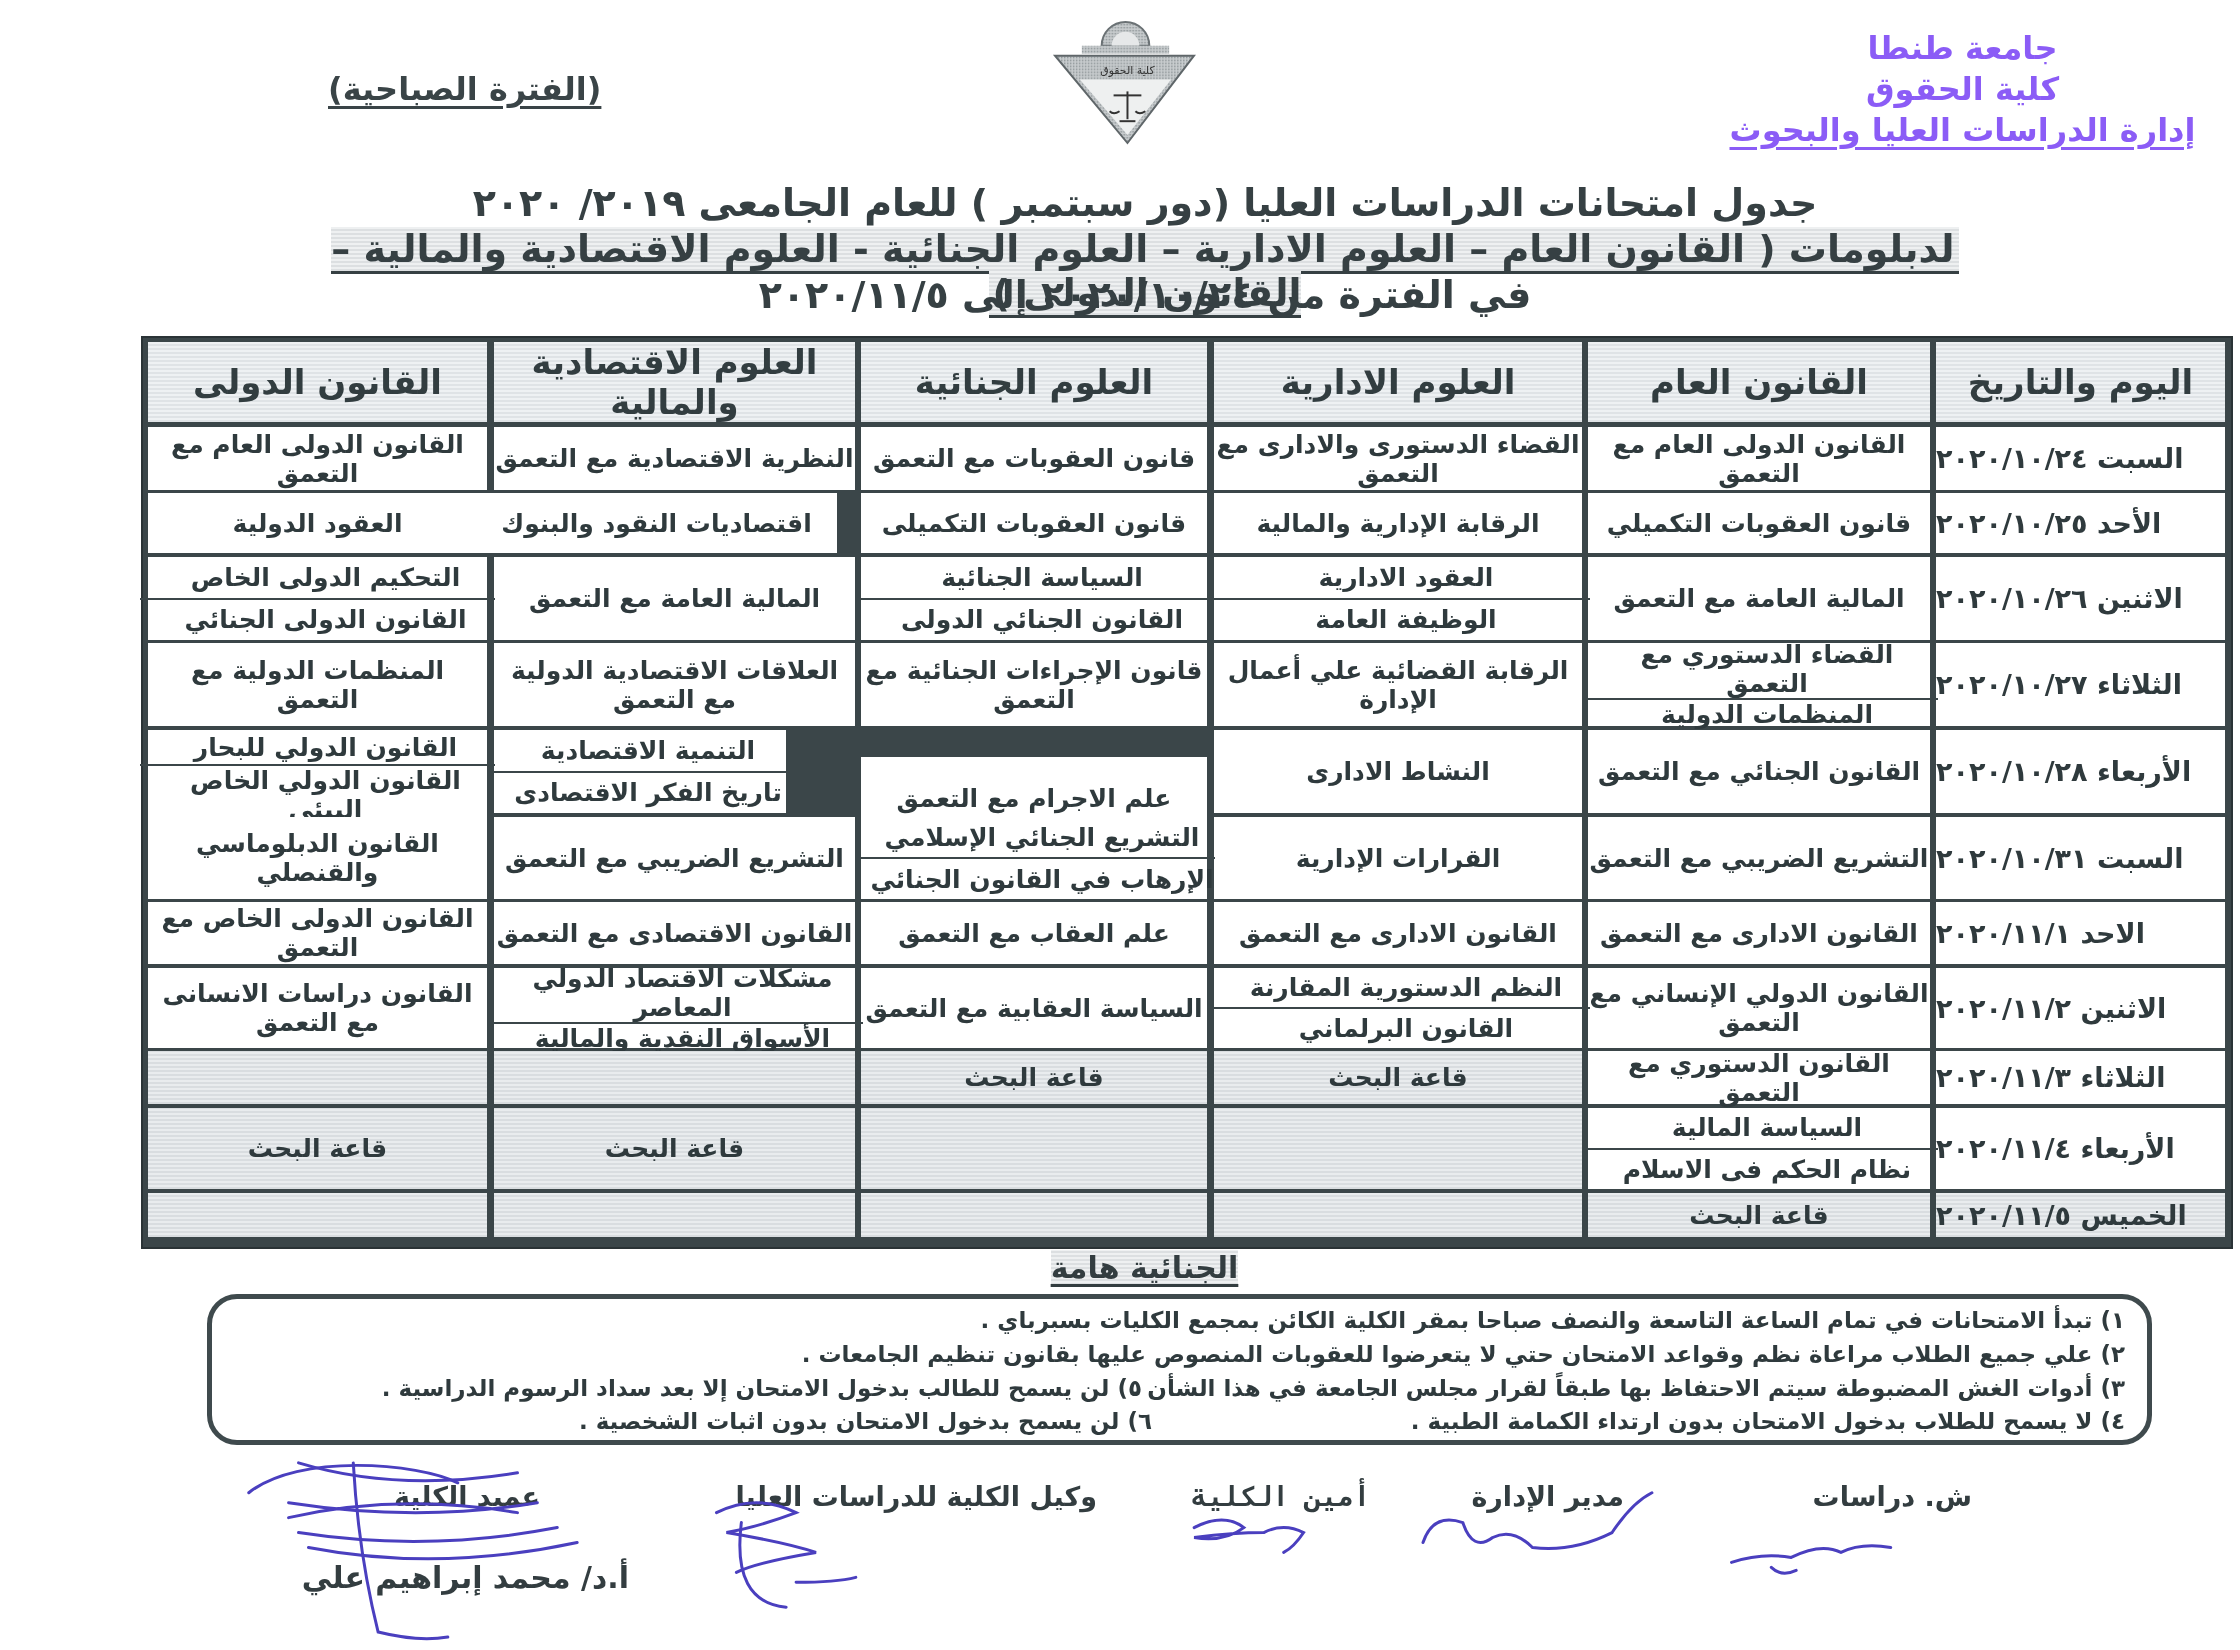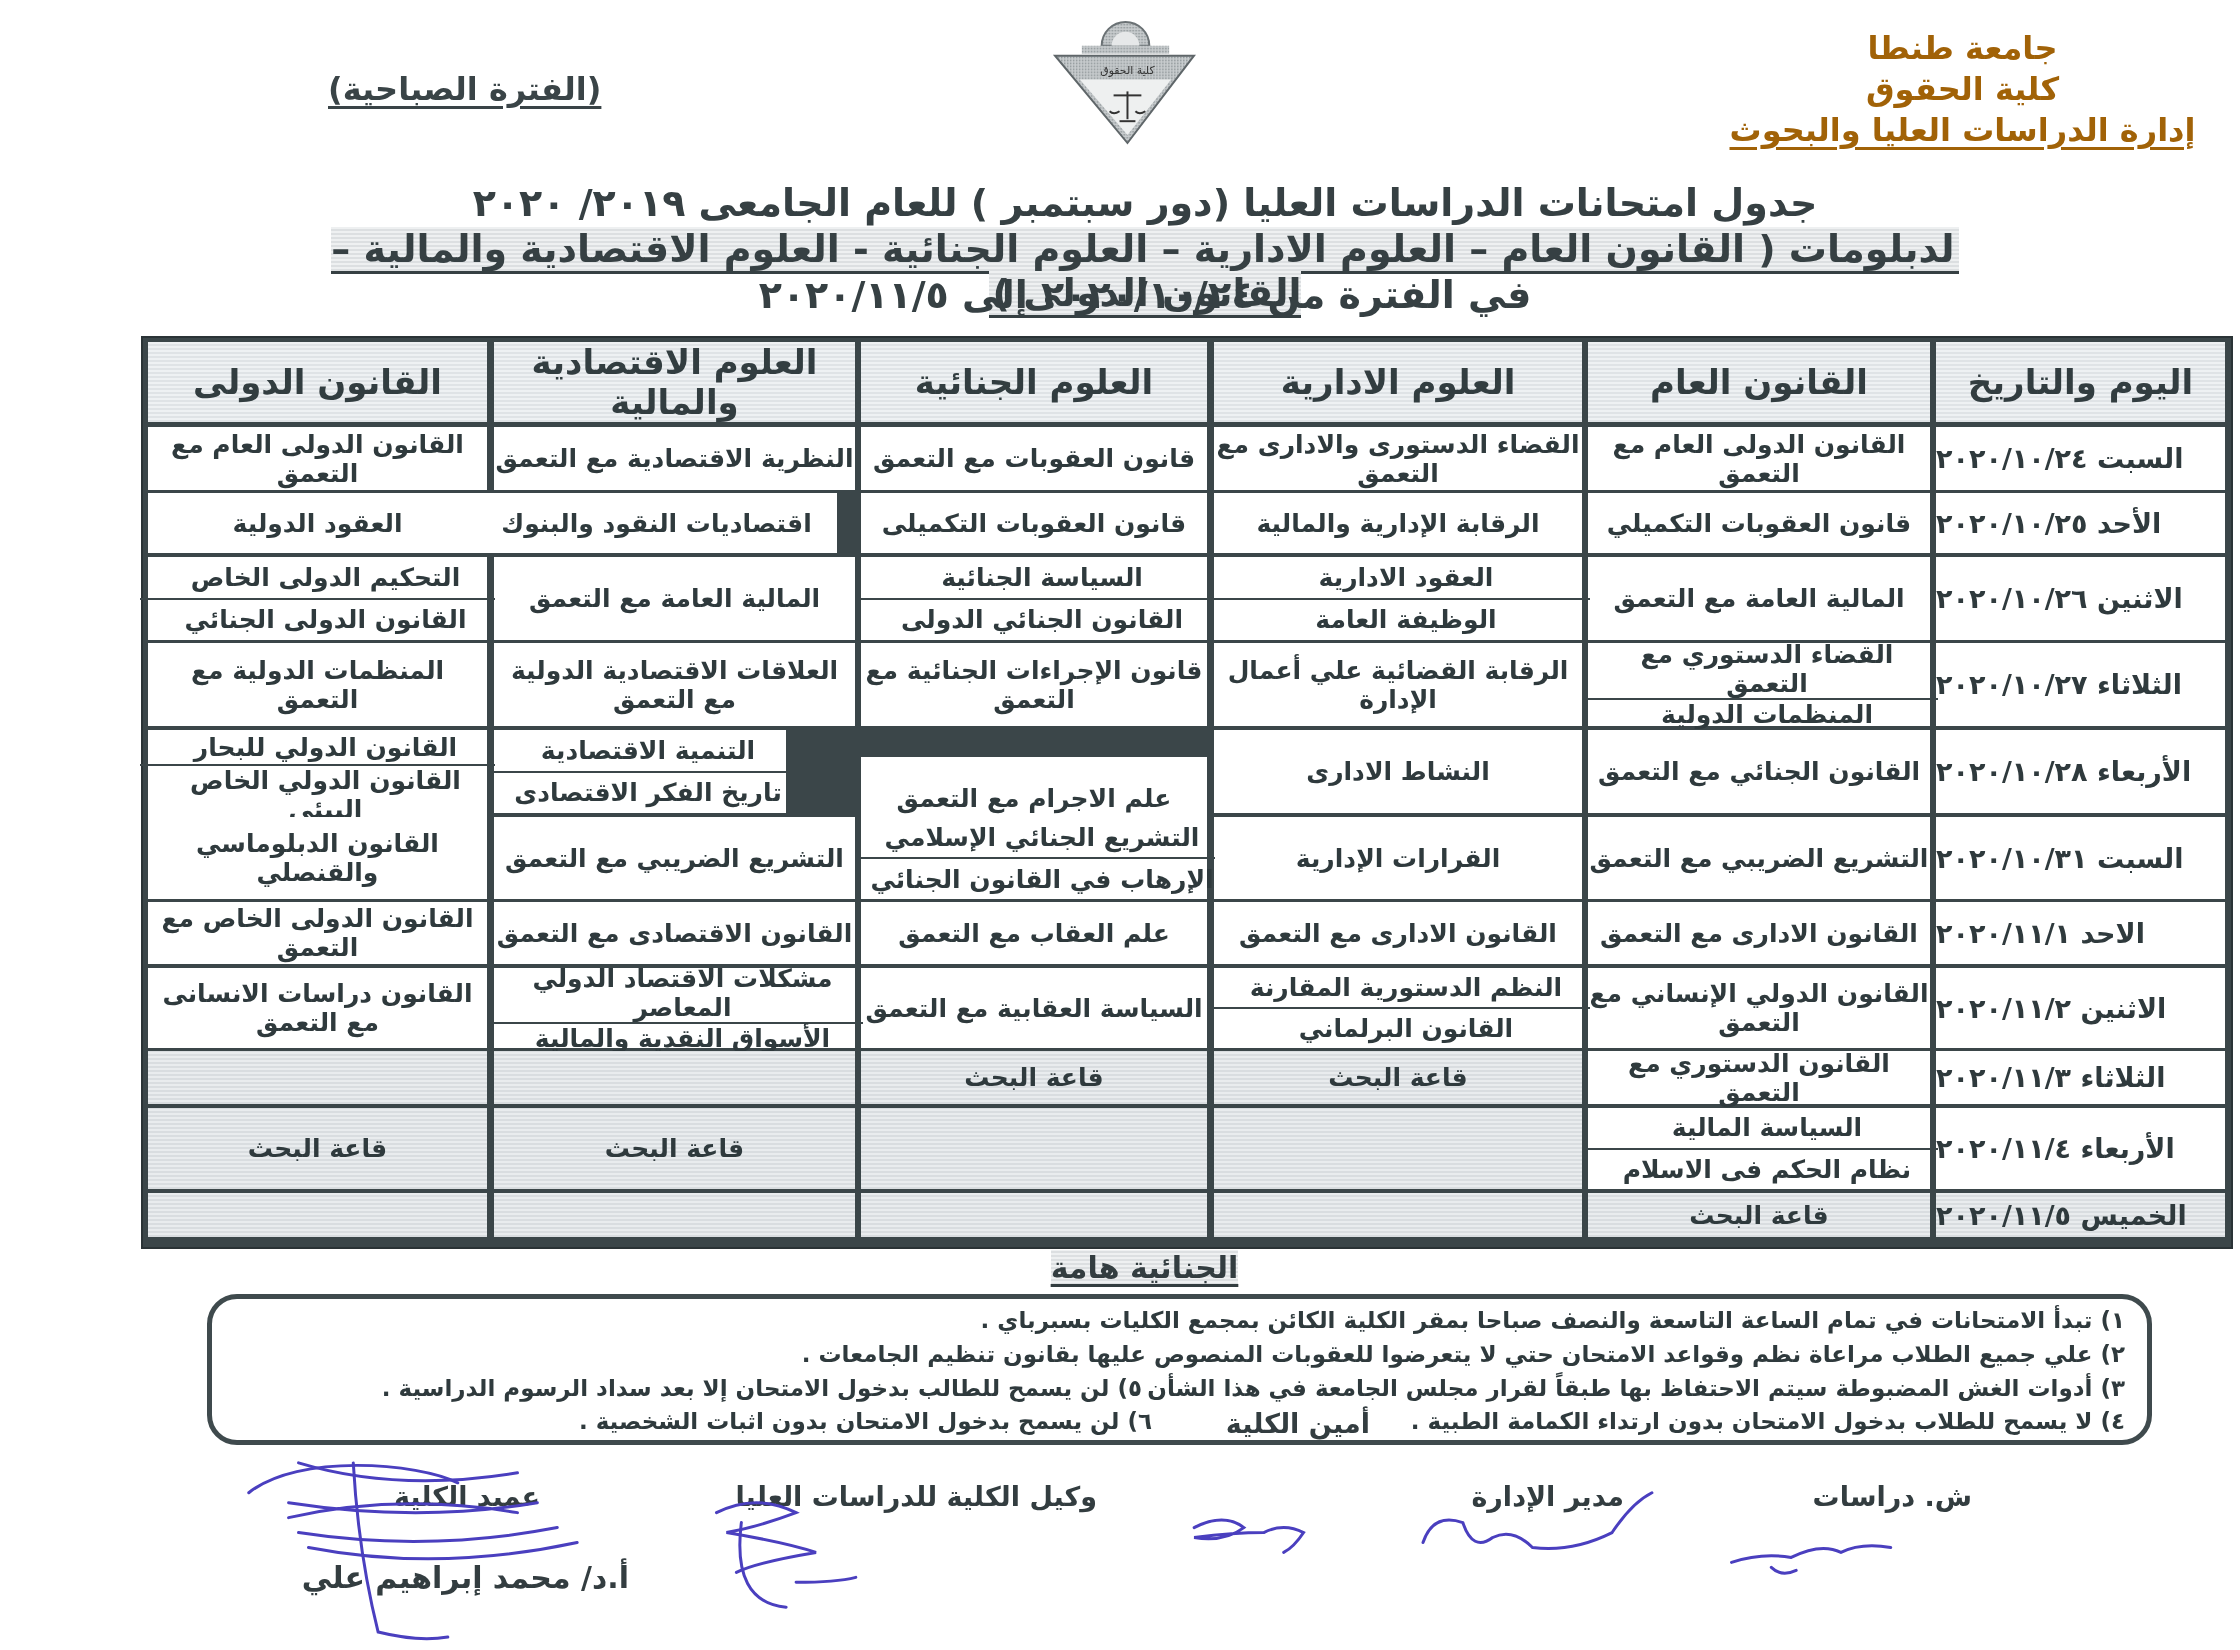--- a/index.html
+++ b/index.html
@@ -5,21 +5,21 @@
   html, body { margin:0; padding:0; }
   body {
     width:2241px; height:1651px; position:relative; overflow:hidden;
     background:#ffffff; color:#2f3a3d;
     font-family:"DejaVu Sans", sans-serif;
   }
   .abs { position:absolute; }
   .rtl { direction:rtl; }
   .uni-block {
     right:0; top:28px; width:557px; text-align:center;
-    font-weight:bold; font-size:32px; line-height:41px; color:#a16207;
+    font-weight:bold; font-size:32px; line-height:41px; color:#8b5cf6;
   }
   .uni-block .dept { text-decoration:underline; text-decoration-thickness:3px; text-underline-offset:6px; }
   .period-tag {
     left:328px; top:70px; font-size:32px; font-weight:bold; color:#3a4447;
     text-decoration:underline; text-decoration-thickness:3px; text-underline-offset:6px;
   }
   .logo { left:1040px; top:12px; width:169px; height:134px; }
 
   .titles { left:299px; width:1692px; text-align:center; font-weight:bold; color:#364043; }
   .t1 { top:181px; font-size:38px; }
@@ -211,21 +211,21 @@
   <div class="instr-line" style="right:22px; top:8px;">١) تبدأ الامتحانات في تمام الساعة التاسعة والنصف صباحا بمقر الكلية الكائن بمجمع الكليات بسبرباي .</div>
   <div class="instr-line" style="right:22px; top:42px;">٢) علي جميع الطلاب مراعاة نظم وقواعد الامتحان حتي لا يتعرضوا للعقوبات المنصوص عليها بقانون تنظيم الجامعات .</div>
   <div class="instr-line" style="right:22px; top:76px;">٣) أدوات الغش المضبوطة سيتم الاحتفاظ بها  طبقاً لقرار مجلس الجامعة في هذا الشأن .</div>
   <div class="instr-line" style="right:22px; top:109px;">٤) لا يسمح للطلاب بدخول الامتحان بدون ارتداء الكمامة الطبية .</div>
   <div class="instr-line" style="right:1005px; top:76px;">٥) لن يسمح للطالب بدخول الامتحان إلا بعد سداد الرسوم الدراسية .</div>
   <div class="instr-line" style="right:995px; top:109px;">٦) لن يسمح بدخول الامتحان بدون اثبات الشخصية .</div>
 </div>
 
 <div class="sig-label rtl" style="right:269px; top:1481px;">ش. دراسات</div>
 <div class="sig-label rtl" style="right:617px; top:1481px;">مدير الإدارة</div>
-<div class="sig-label rtl" style="right:871px; top:1408px;">أمين الكلية</div>
+<div class="sig-label rtl" style="right:871px; top:1481px;font-family:Liberation Mono, monospace;">أمين الكلية</div>
 <div class="sig-label rtl" style="right:1144px; top:1481px;">وكيل الكلية للدراسات العليا</div>
 <div class="sig-label rtl" style="right:1701px; top:1481px;">عميد الكلية</div>
 <div class="sig-label rtl" style="right:1612px; top:1560px; font-size:30px;">أ.د/ محمد إبراهيم علي</div>
 
 <svg class="scribble" style="left:0; top:1433px;" width="2241" height="218" viewBox="0 0 2252 219">
   <g fill="none" stroke="#4a3fbf" stroke-width="3" stroke-linecap="round">
 
     <path d="M250 60 C300 20, 420 30, 460 50"></path>
     <path d="M300 30 Q400 60 520 40 M290 70 Q420 90 540 70 M300 100 Q430 120 560 95 M310 115 Q440 140 580 110 M290 85 Q400 60 520 80"></path>
     <path d="M355 30 Q360 120 380 200 Q420 210 450 205"></path>

